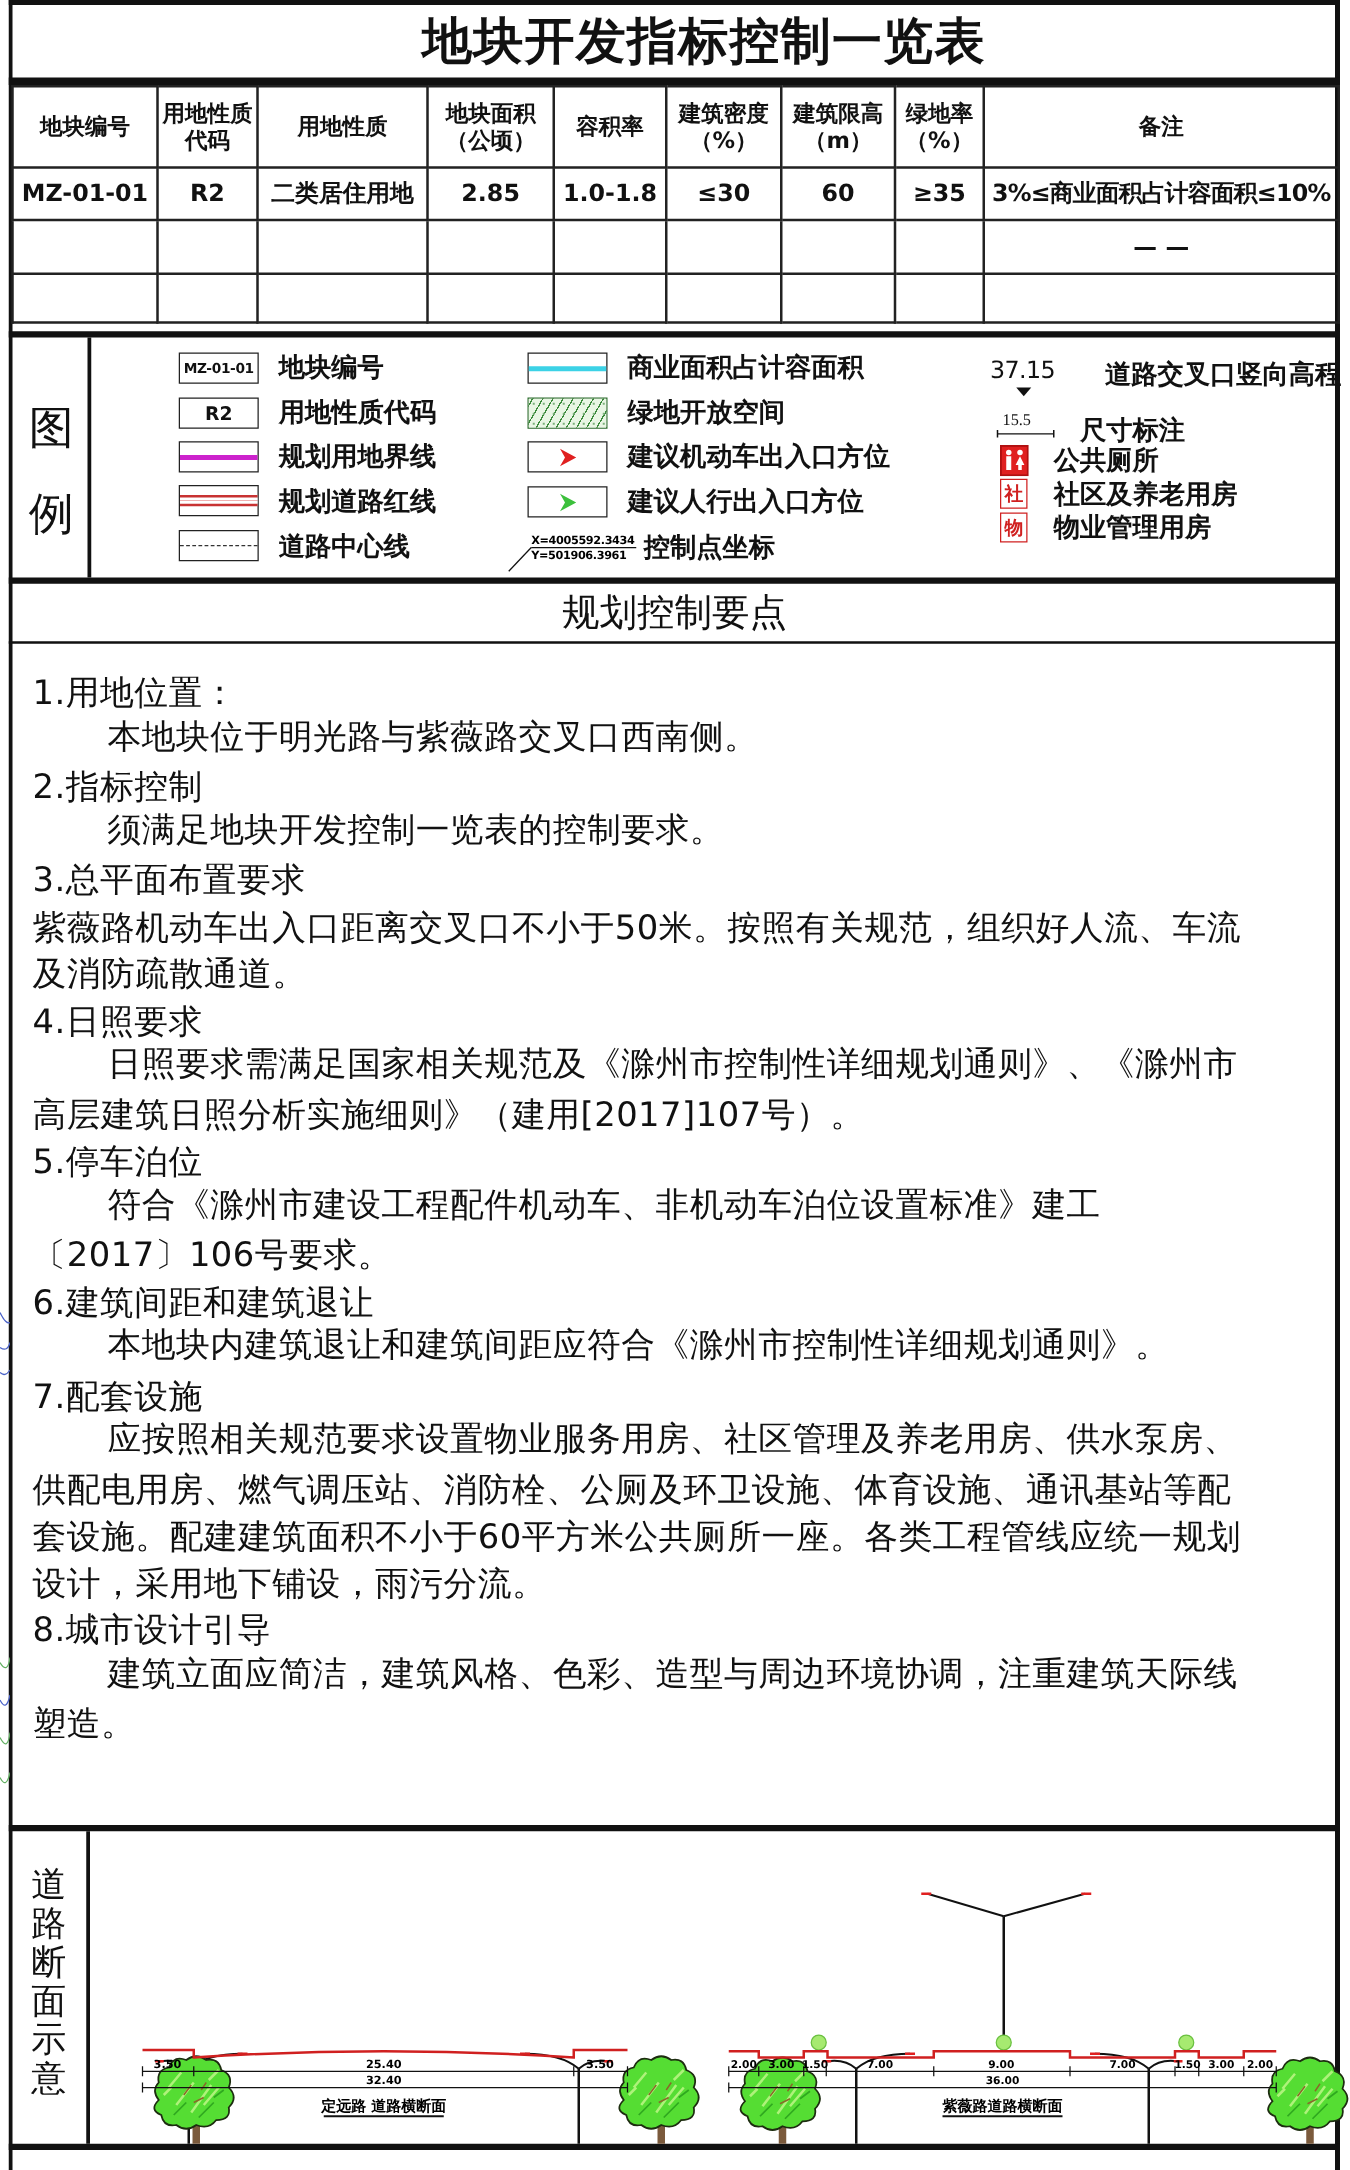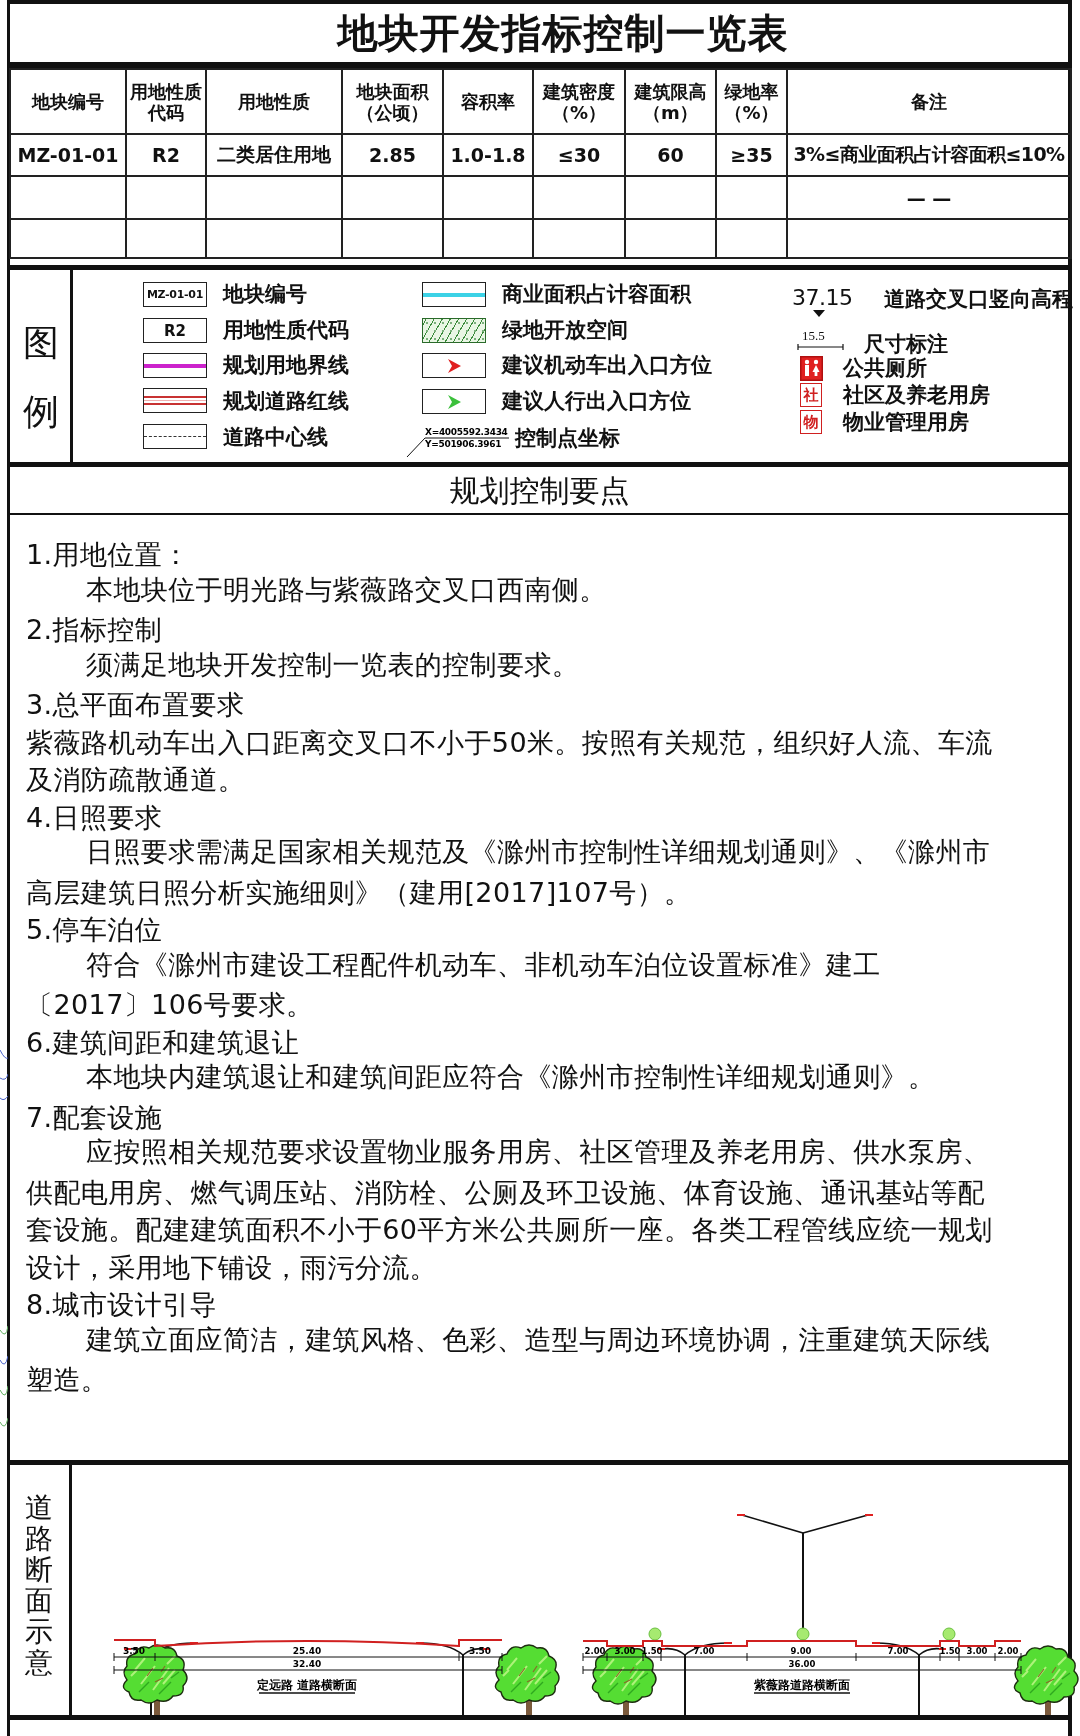--- a/index.html
+++ b/index.html
@@ -41,21 +41,21 @@
   .line-magenta { width:100%; height:4px; background:#cc22cc; }
   .line-redd { width:100%; height:9px; border-top:2px solid #c83232; border-bottom:2px solid #c83232;
     background:linear-gradient(#fff 0,#fff 40%,#f0b0b0 40%,#f0b0b0 60%,#fff 60%); box-sizing:border-box; }
   .line-dash { width:100%; height:0; border-top:1.5px dashed #333; }
   .line-cyan { width:100%; height:4px; background:#3cd2e6; }
   .hatch { width:100%; height:100%;
     background:
       radial-gradient(circle, #7ab07a 0.8px, transparent 1px) 0 0/8px 8px,
       repeating-linear-gradient(-60deg, #e9f6e4 0, #e9f6e4 6px, #3a8a3a 6px, #3a8a3a 7px);
   }
-  .elev-num { position:absolute; left:792px; top:285px; font-size:22px; white-space:nowrap; letter-spacing:-0.5px; }
+  .elev-num { position:absolute; left:792px; top:285px; font-size:19px; white-space:nowrap; letter-spacing:-0.5px; }
   .tri-down { position:absolute; left:813px; top:310px; width:0; height:0;
     border-left:6px solid transparent; border-right:6px solid transparent; border-top:7px solid #111; }
   .dim-num { position:absolute; left:802px; top:328px; font-family:"Liberation Serif", serif; font-size:13px; }
   .icon-sq { position:absolute; width:20px; height:22px; border:1.5px solid #d02020; color:#d02020;
     font-size:15px; font-weight:bold; display:flex; align-items:center; justify-content:center; background:#fff; }
 
   
   .req-heading { position:absolute; left:9px; top:467px; width:1061px; height:47px; line-height:47px;
     text-align:center; font-size:30px; }
   .req { position:absolute; left:26px; top:536px; width:1040px; }

